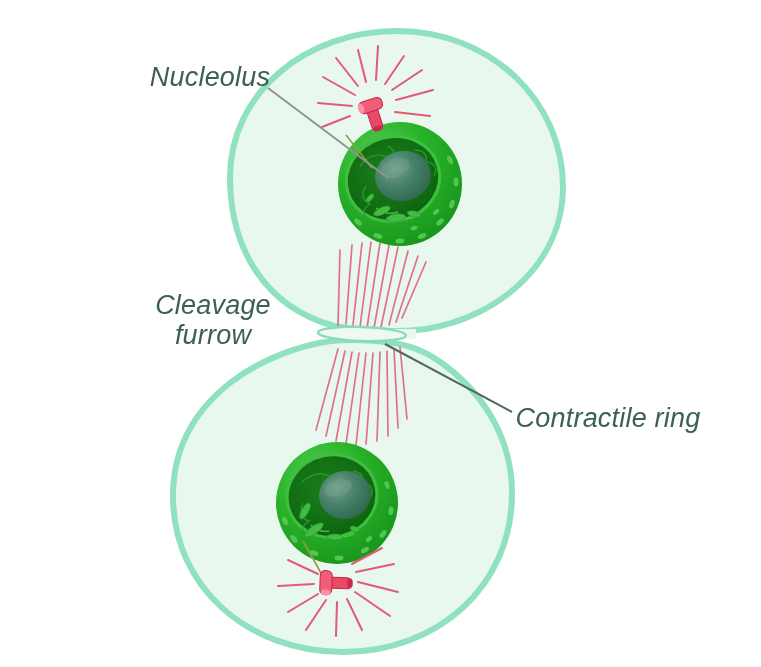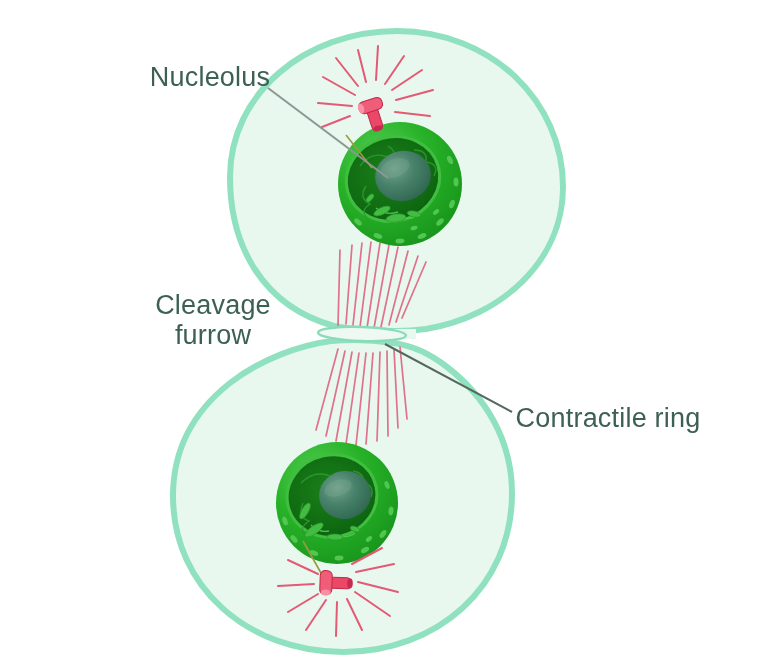--- a/index.html
+++ b/index.html
@@ -1,18 +1,18 @@
 <!DOCTYPE html>
 <html><head>
 <meta charset="utf-8">
 <style>
   html,body{margin:0;padding:0;background:#ffffff;}
   body{width:761px;height:667px;overflow:hidden;
        font-family:"Liberation Sans", sans-serif;}
-  #stage{position:relative;width:662px;height:667px;}
+  #stage{position:relative;width:662px;height:667px;font-style:italic;}
   svg{display:block;}
   .lbl{font-size:27px;fill:#3d6055;letter-spacing:0.2px;}
 </style>
 </head>
 <body>
 
 <div id="stage">
 <svg width="761" height="667" viewBox="0 0 761 667">
   <defs>
     <radialGradient id="gSphere" cx="34%" cy="28%" r="80%">

